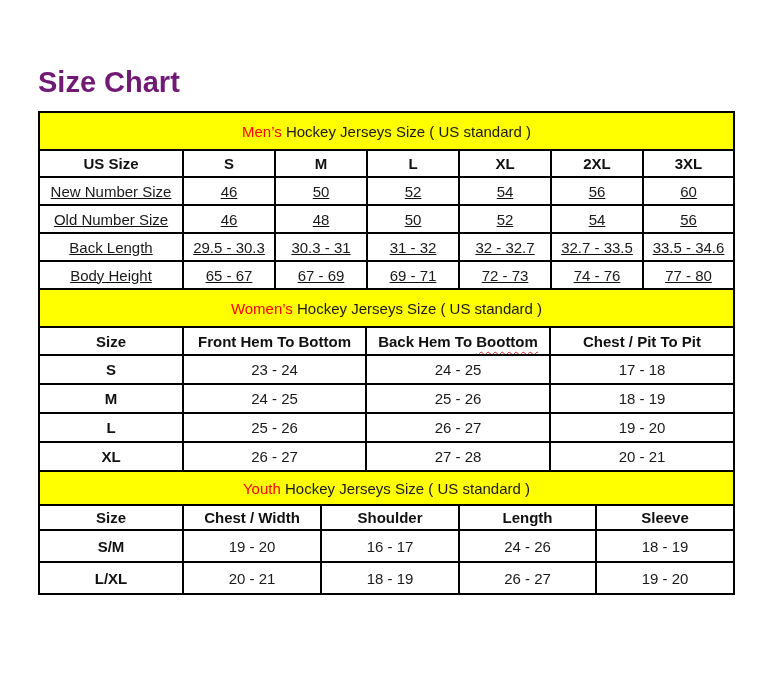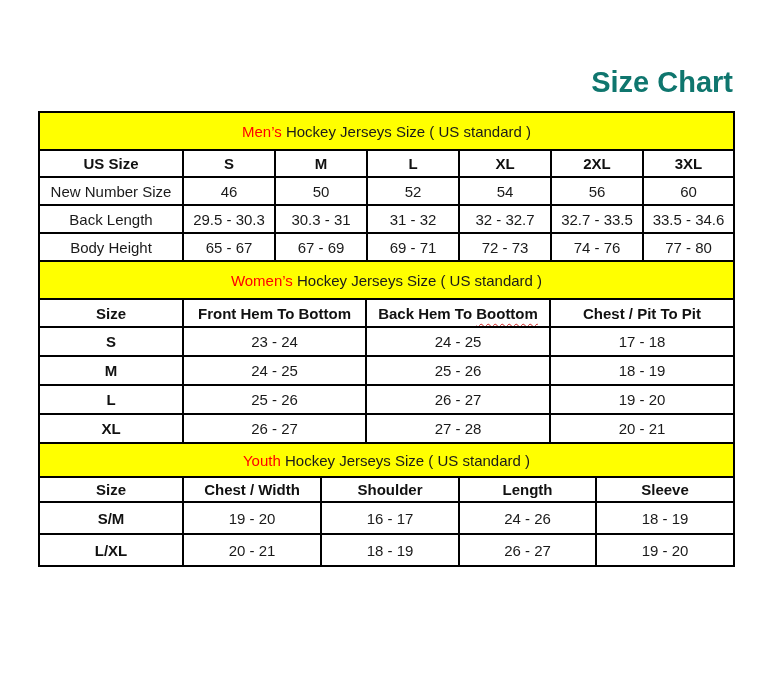--- a/index.html
+++ b/index.html
@@ -8,24 +8,24 @@
     width: 776px; height: 692px;
     font-family: "Liberation Sans", sans-serif;
     color: #111111;
     overflow: hidden;
   }
   .page { position: relative; width: 776px; height: 692px; background: #ffffff; }
 
   .title {
     position: absolute;
     left: 38px; top: 66px; width: 695px;
-    text-align: right;
+    text-align: left;
     font-size: 29px;
     font-weight: 700;
-    color: #0f766e;
+    color: #701a75;
     letter-spacing: 0px;
   }
 
   .chart { position: absolute; left: 38px; top: 111px; width: 695px; }
 
   table.tbl {
     width: 695px;
     border-collapse: collapse;
     table-layout: fixed;
   }
@@ -49,21 +49,21 @@
     font-weight: 700;
     color: #111111;
   }
   .band .hl { color: #ff0000; }
   tr.band-row { height: 38px; }
   .youth tr.band-row { height: 34px; padding-left: 28px; }
 
   .tbl th { font-weight: 700; color: #111111; }
 
   .mens  tr.head-row { height: 27px; }
-  .mens  tr.data-row { height: 28px; }
+  .mens  tr.data-row { height: 28px; text-decoration: underline; }
   .womens tr.head-row { height: 28px; }
   .womens tr.data-row { height: 29px; }
   .youth tr.head-row { height: 25px; }
   .youth tr.data-row { height: 32px; padding-left: 48px; }
 
   .womens td.rowlabel, .youth td.rowlabel { font-weight: 700; color: #111111; }
 
   .sp-err {
     text-decoration-line: underline;
     text-decoration-style: wavy;
@@ -105,20 +105,29 @@
           <th>3XL</th>
         </tr>
         <tr class="data-row">
           <td class="rowlabel">New Number Size</td>
           <td>46</td>
           <td>50</td>
           <td>52</td>
           <td>54</td>
           <td>56</td>
           <td>60</td>
+        </tr>
+        <tr class="data-row">
+          <td class="rowlabel">Old Number Size</td>
+          <td>46</td>
+          <td>48</td>
+          <td>50</td>
+          <td>52</td>
+          <td>54</td>
+          <td>56</td>
         </tr>
         <tr class="data-row">
           <td class="rowlabel">Back Length</td>
           <td>29.5 - 30.3</td>
           <td>30.3 - 31</td>
           <td>31 - 32</td>
           <td>32 - 32.7</td>
           <td>32.7 - 33.5</td>
           <td>33.5 - 34.6</td>
         </tr>

